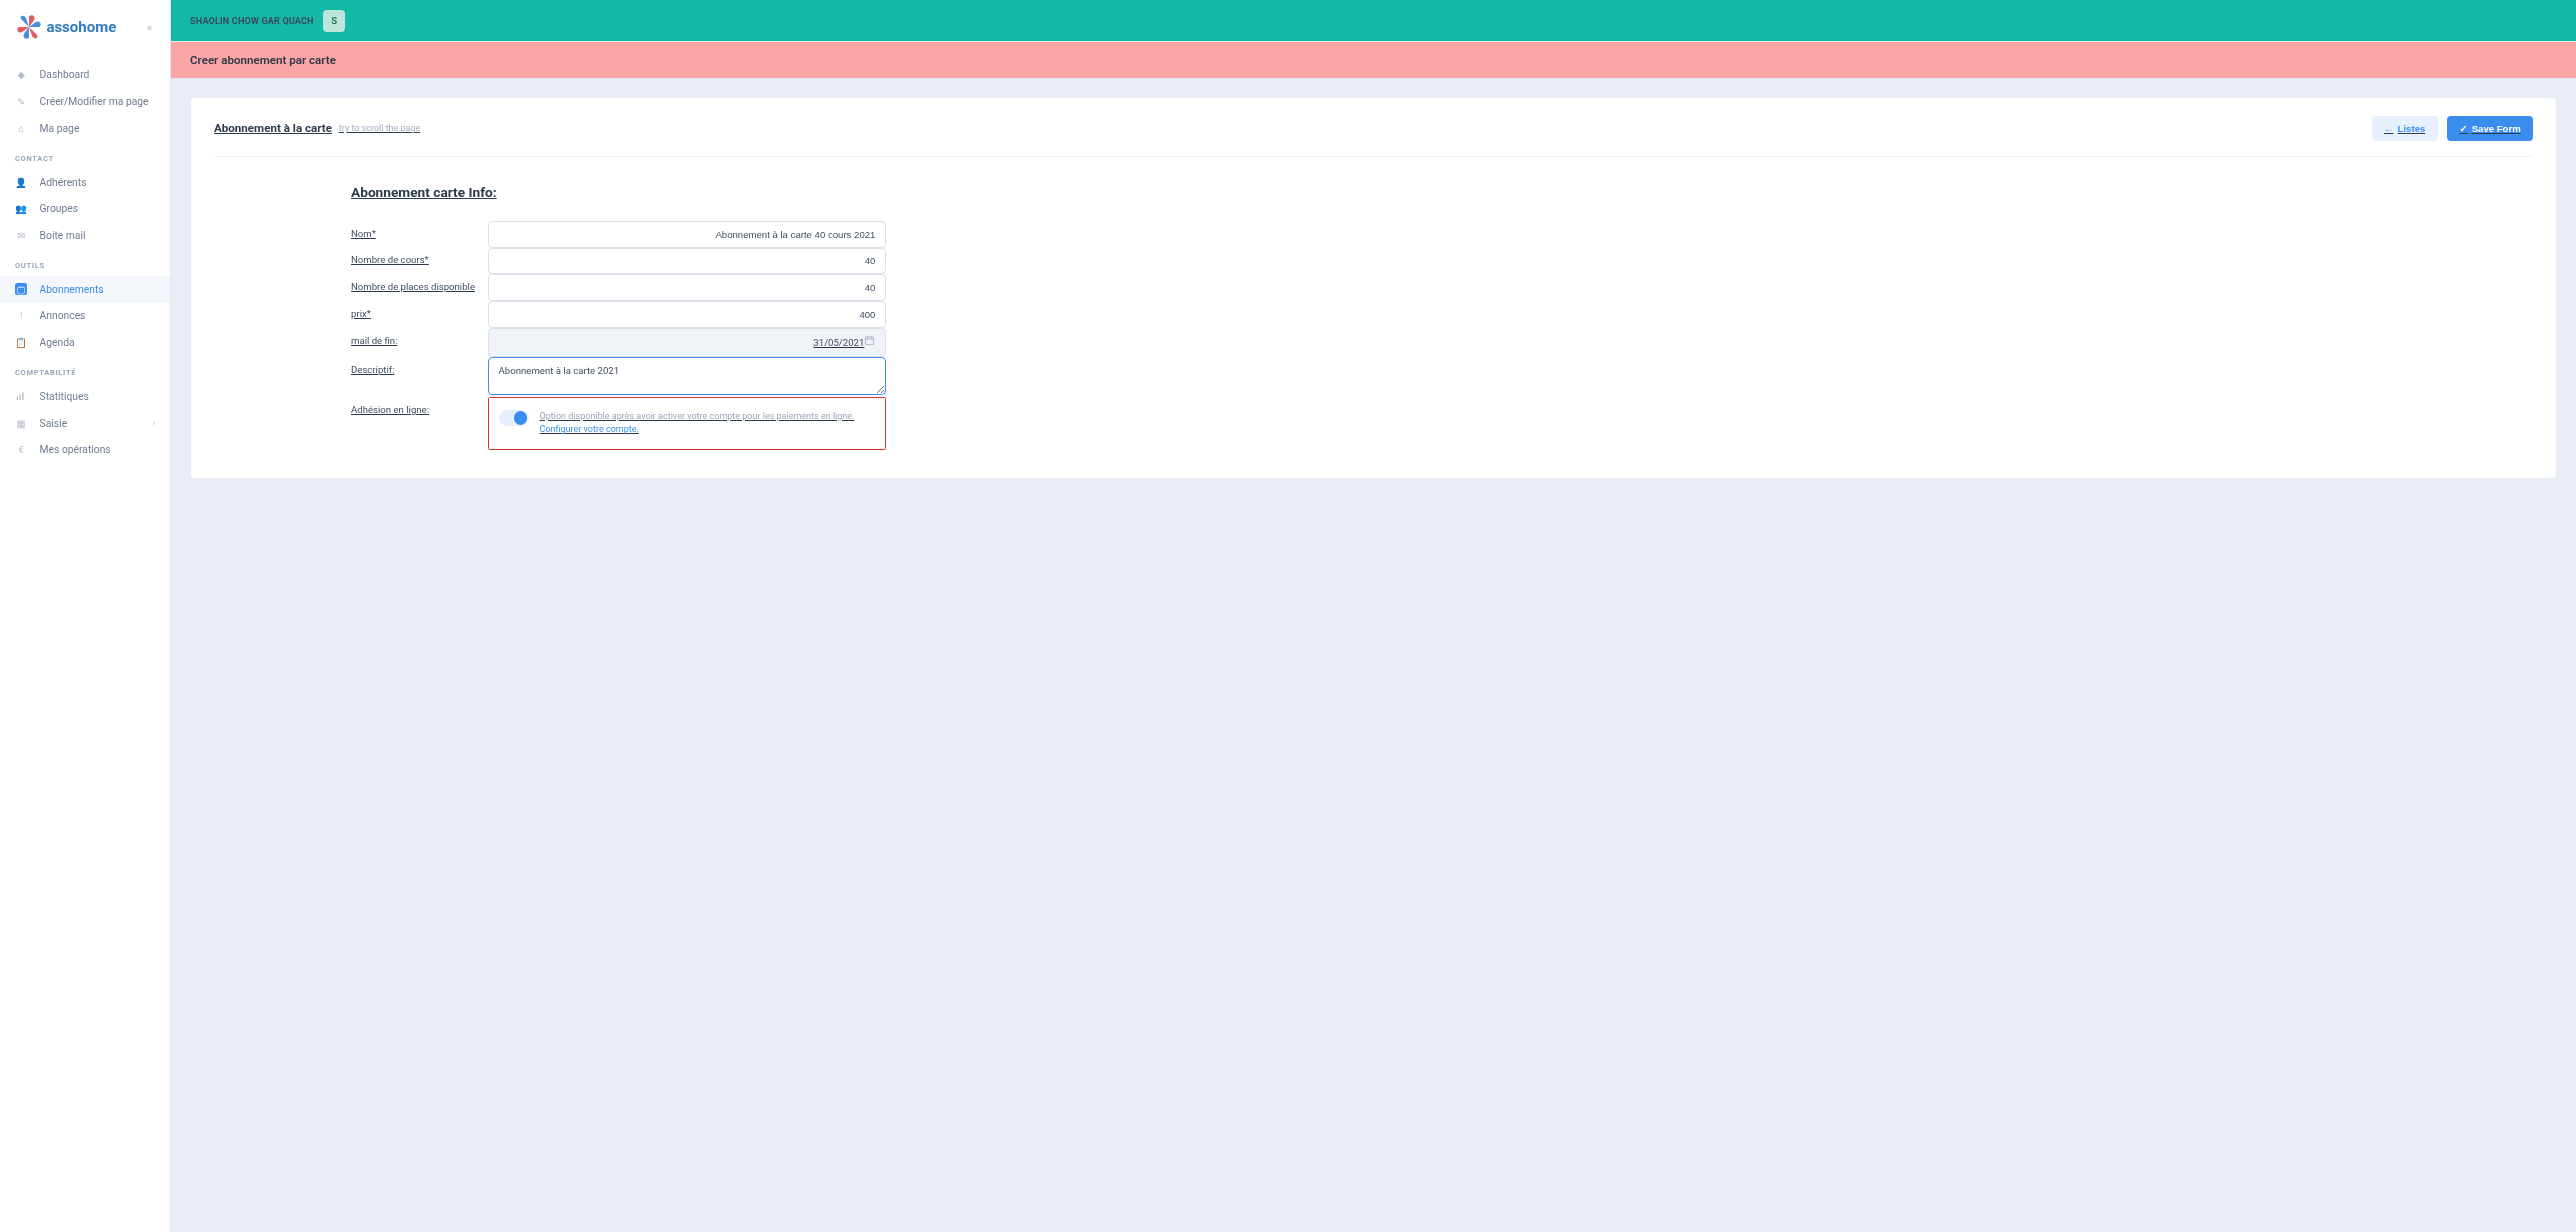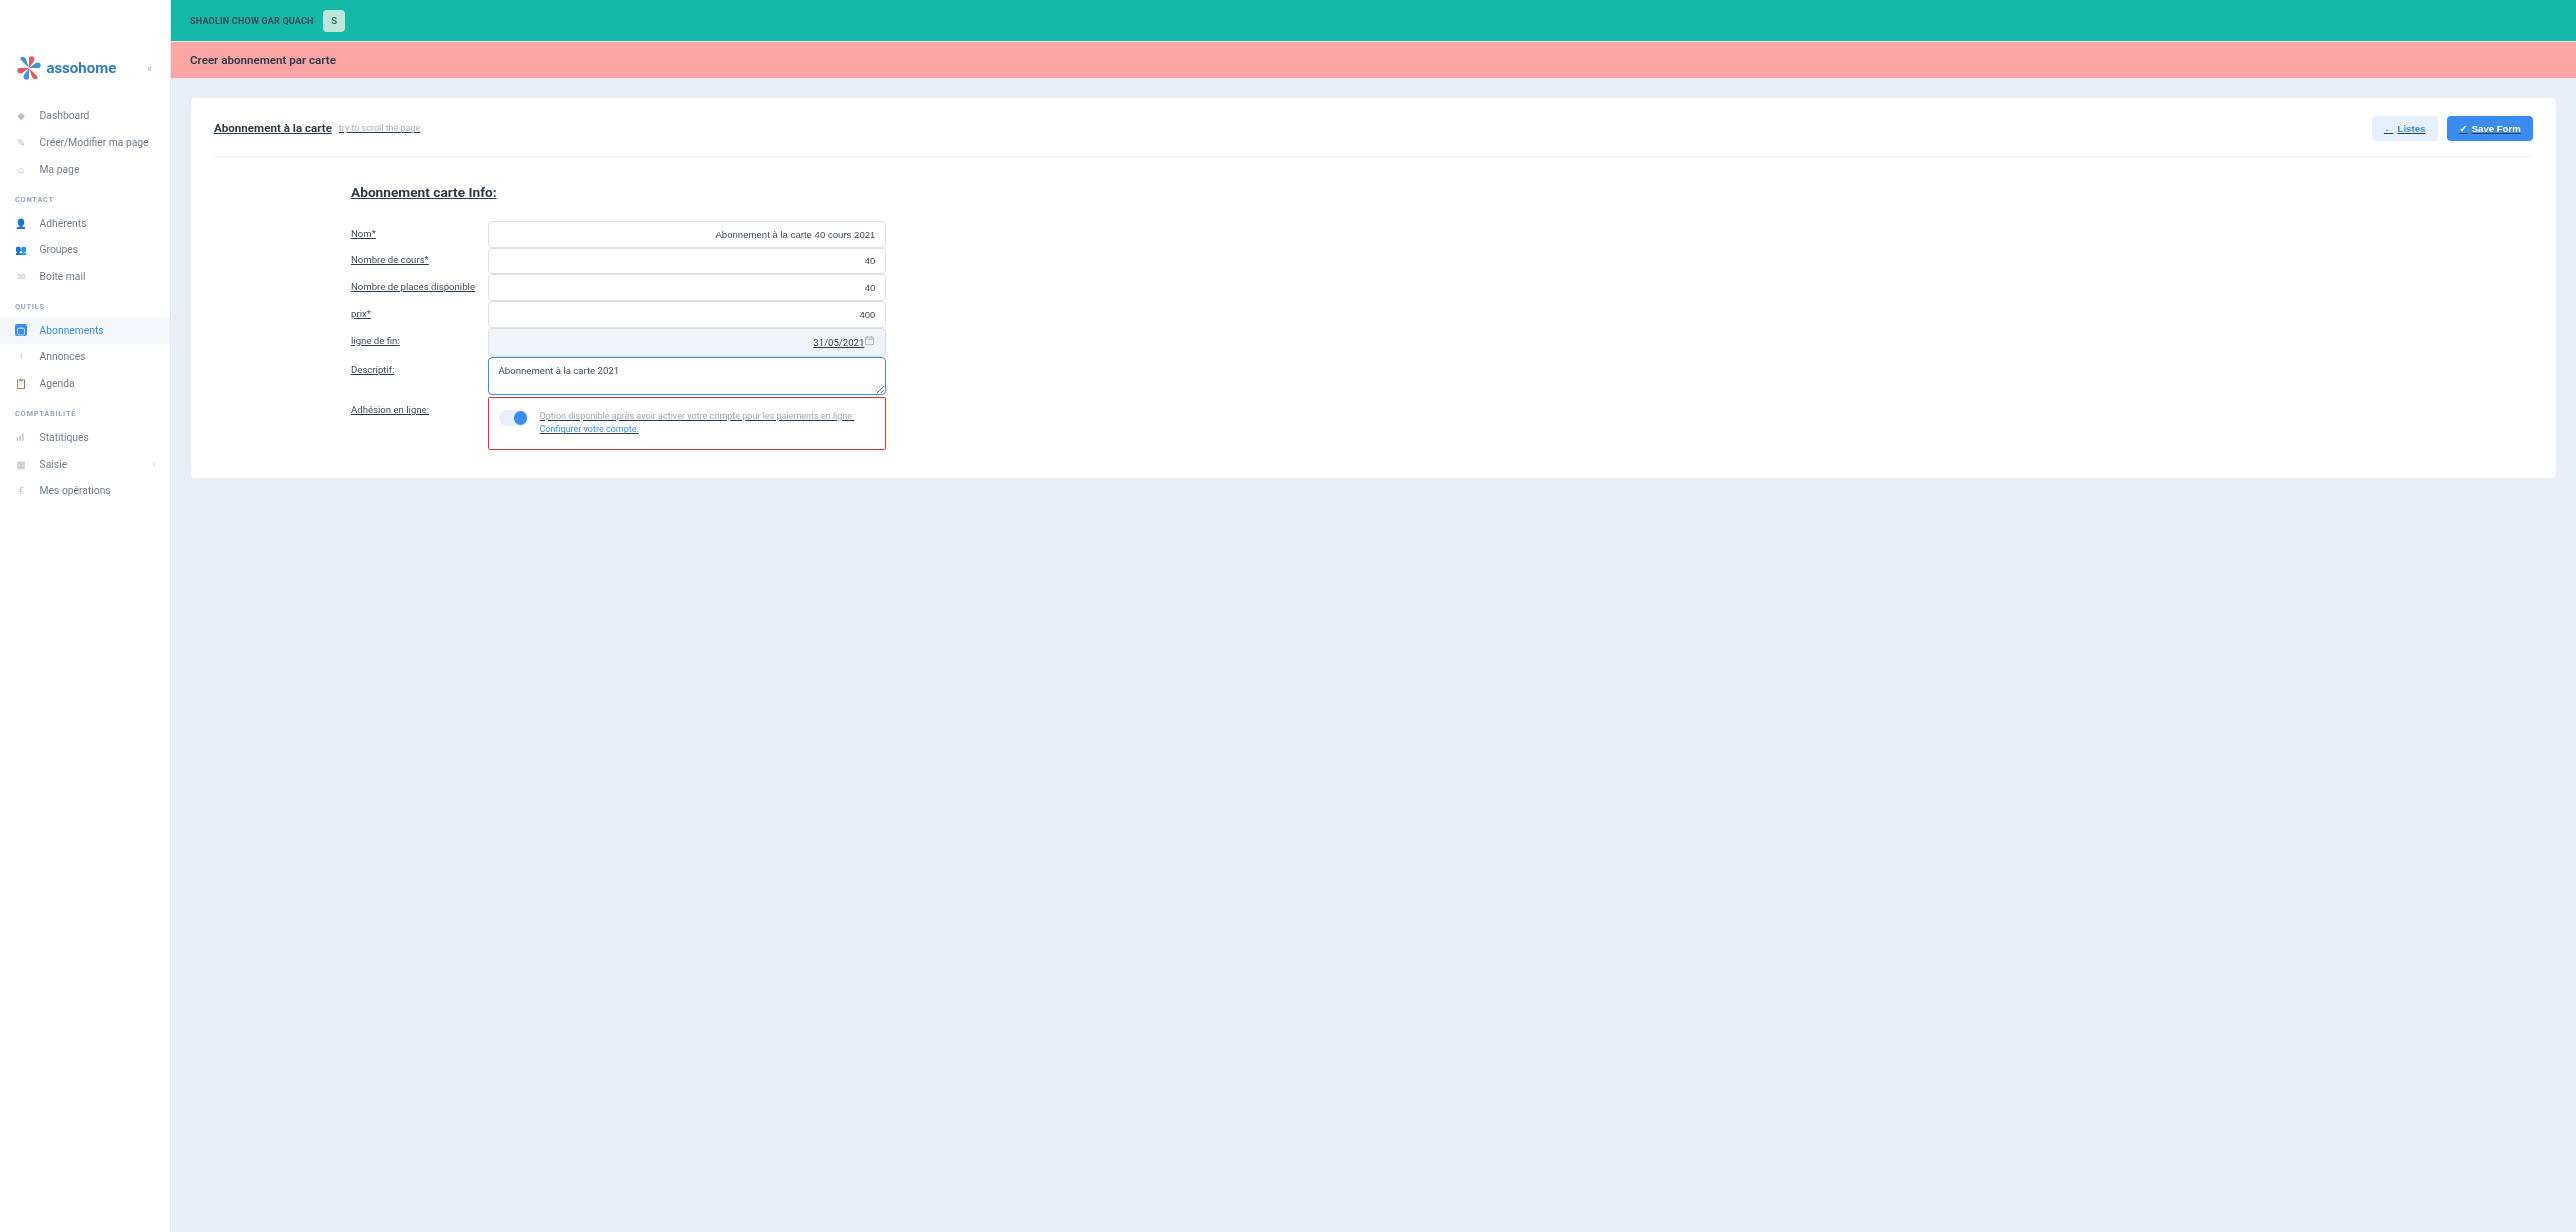--- a/index.html
+++ b/index.html
@@ -17,21 +17,20 @@
     border-right: 0.7px solid #e3e8ef;
     display: flex;
     flex-direction: column;
     position: relative;
   }
   .logo-wrap {
     padding: 12.3px 13.7px;
     display: flex;
     align-items: center;
     justify-content: space-between;
-    margin-top: 41px;
   }
   .logo { display: flex; align-items: center; }
   .logo-mark {
     width: 30px; height: 30px;
     display: inline-block;
     margin-right: 2.7px;
   }
   .logo-text { font-size: 15px; font-weight: 700; color: #317bbe; letter-spacing: 0; }
   .collapse-btn {
     width: 13.7px; height: 13.7px;
@@ -353,21 +352,21 @@
           </div>
 
           <div class="form-row">
             <div class="form-label">prix*</div>
             <div class="form-field">
               <input class="input" type="text" value="400" style="">
             </div>
           </div>
 
           <div class="form-row">
-            <div class="form-label">ligne de fin:</div>
+            <div class="form-label">mail de fin:</div>
             <div class="form-field">
               <div class="input-date-wrap">
                 <span class="dateval">31/05/2021</span>
                 <span class="cal-icon">
                   <svg width="11" height="11" viewBox="0 0 16 16" fill="none" stroke="#a3afc0" stroke-width="1.3">
                     <rect x="2" y="3" width="12" height="11" rx="1"></rect>
                     <line x1="2" y1="6" x2="14" y2="6"></line>
                     <line x1="5" y1="1.5" x2="5" y2="4"></line>
                     <line x1="11" y1="1.5" x2="11" y2="4"></line>
                   </svg>

